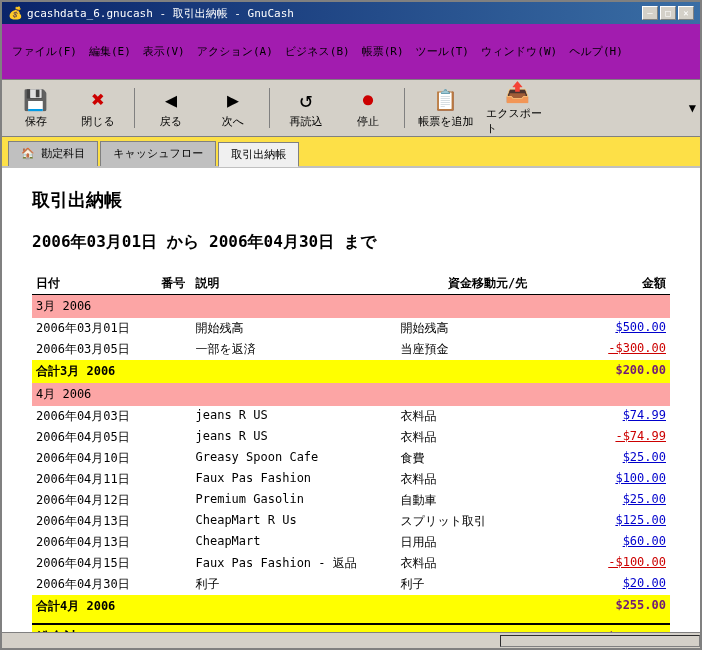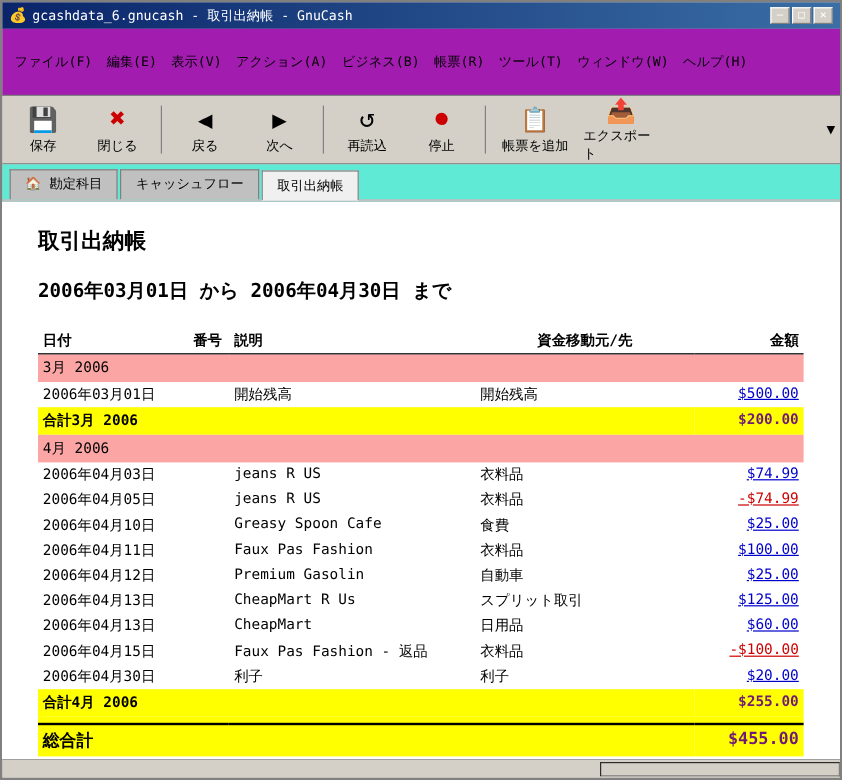--- a/index.html
+++ b/index.html
@@ -88,21 +88,21 @@
       background: #808080;
       margin: 0 4px;
     }
     .toolbar-expand {
       margin-left: auto;
       font-size: 12px;
       cursor: pointer;
     }
     .tabs {
       display: flex;
-      background: #5eead4;
+      background: #fde047;
       padding: 4px 6px 0;
       border-bottom: 2px solid #c0c0c0;
     }
     .tab {
       padding: 4px 12px;
       cursor: pointer;
       font-size: 11px;
       border: 1px solid #808080;
       border-bottom: none;
       background: #c0c0c0;
@@ -307,20 +307,27 @@
       <tr>
             <td colspan="5" class="month-header">3月 2006</td>
           </tr>
           <tr class="data-row">
       <td>2006年03月01日</td>
       <td></td>
       <td>開始残高</td>
       <td>開始残高</td>
       <td class="amount">$500.00</td>
     </tr>
+          <tr class="data-row">
+      <td>2006年03月05日</td>
+      <td></td>
+      <td>一部を返済</td>
+      <td>当座預金</td>
+      <td class="amount-negative">-$300.00</td>
+    </tr>
           <tr class="subtotal-row">
     <td colspan="4">合計3月 2006</td>
     <td class="subtotal-amount">$200.00</td>
   </tr>
           <tr>
             <td colspan="5" class="month-header">4月 2006</td>
           </tr>
           <tr class="data-row">
       <td>2006年04月03日</td>
       <td></td>

